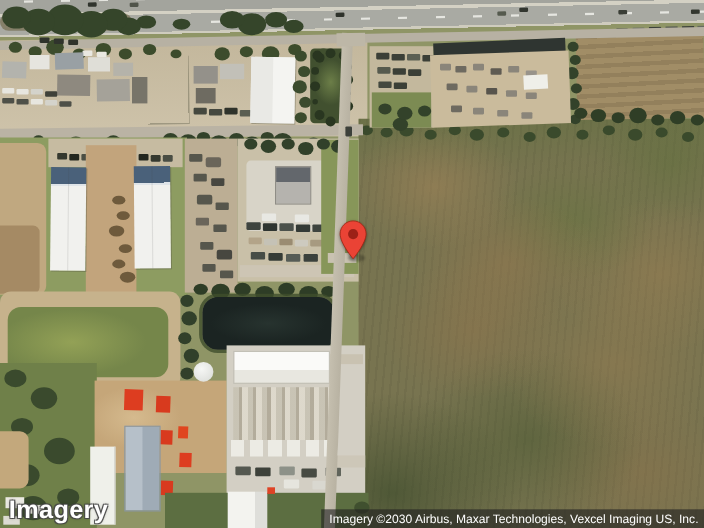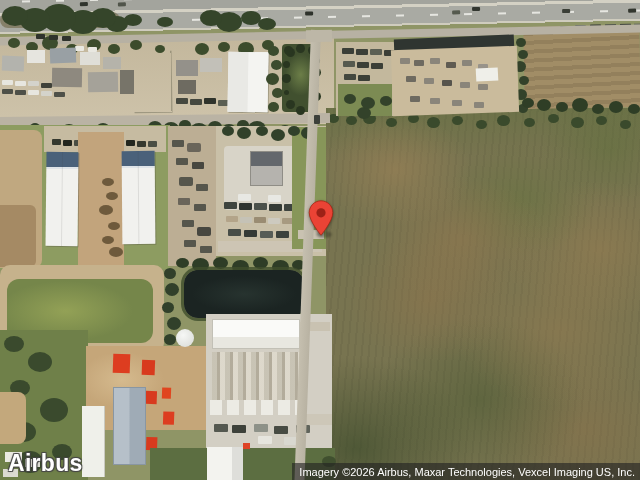--- a/index.html
+++ b/index.html
@@ -207,16 +207,16 @@
   <div class="f" style="left:306px;top:30px;width:26px;height:12px;background:#bdb7a7;transform:rotate(-1.2deg);"></div>
   <div class="dr" style="left:314px;top:115px;width:6px;height:9px;color:#3c403a;"></div>
   <div class="tr" style="left:322px;top:456px;width:14px;height:11px;color:#40502f;"></div>
 
   <div class="f" style="left:316px;top:231px;width:16px;height:7px;border-radius:50%;background:rgba(0,0,0,.25);filter:blur(1px);"></div>
   <svg class="pin" width="26" height="36" viewBox="0 0 26 36">
     <path d="M13 0.8 C6.5 0.8 1.2 6.1 1.2 12.6 c0 8.8 11.8 22.6 11.8 22.6 s11.8-13.8 11.8-22.6 C24.8 6.1 19.5 0.8 13 0.8 z" stroke="#A52714" stroke-width="0.8" fill="#EA4335"></path>
     <circle cx="13" cy="12.8" r="4.6" opacity="0.85" fill="#8E1B12"></circle>
   </svg>
 
-  <a class="glogo">Airbus</a>
-  <div class="attrbar">Imagery ©2026 Airbus, Maxar Technologies, Vexcel Imaging US, Inc.</div>
+  <a class="glogo">Imagery</a>
+  <div class="attrbar">Imagery ©2030 Airbus, Maxar Technologies, Vexcel Imaging US, Inc.</div>
 
 </div>
 
 </body></html>

